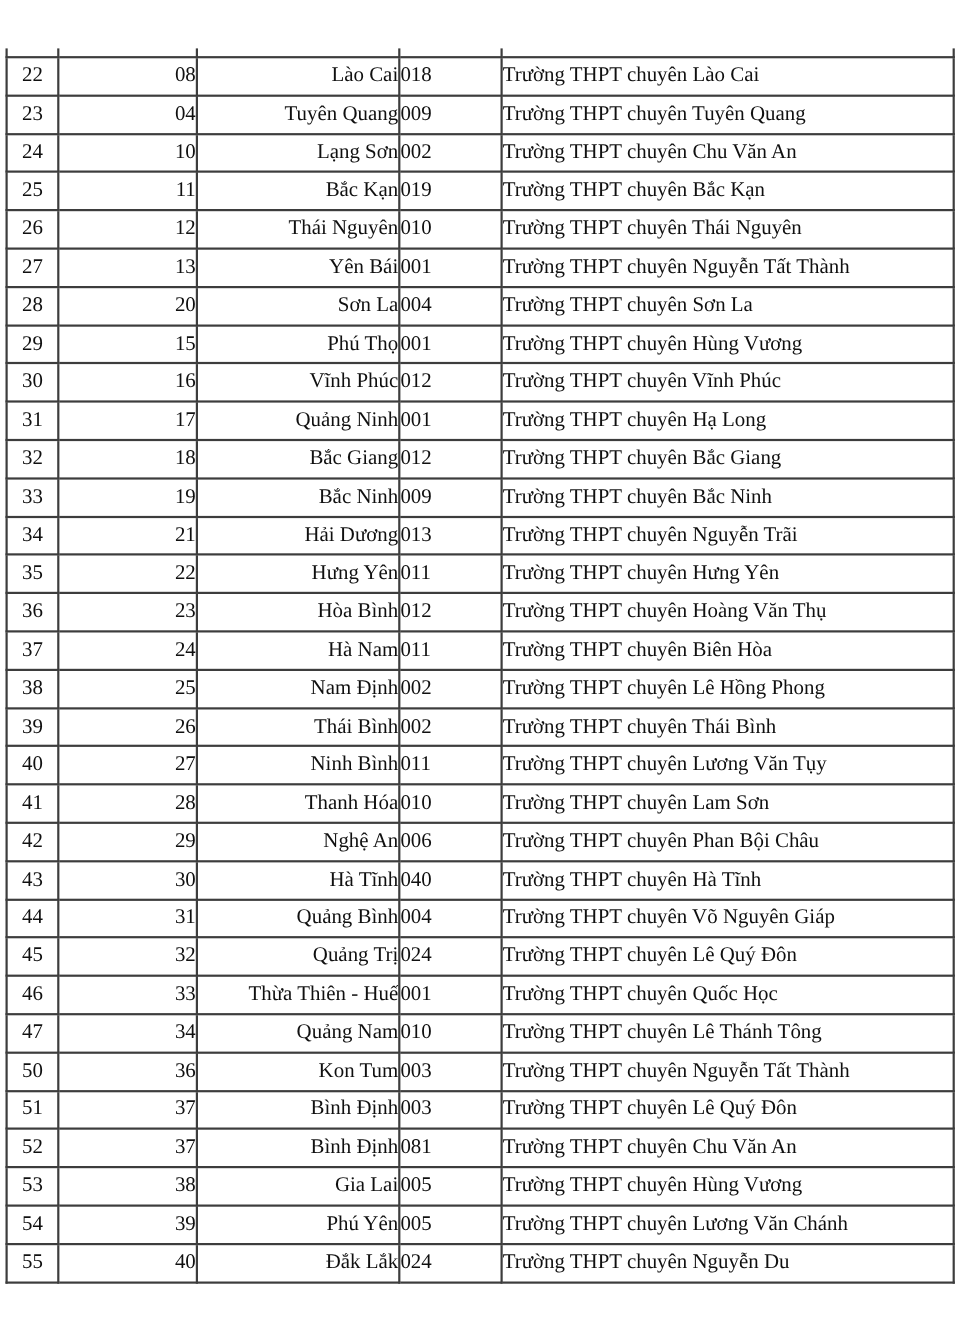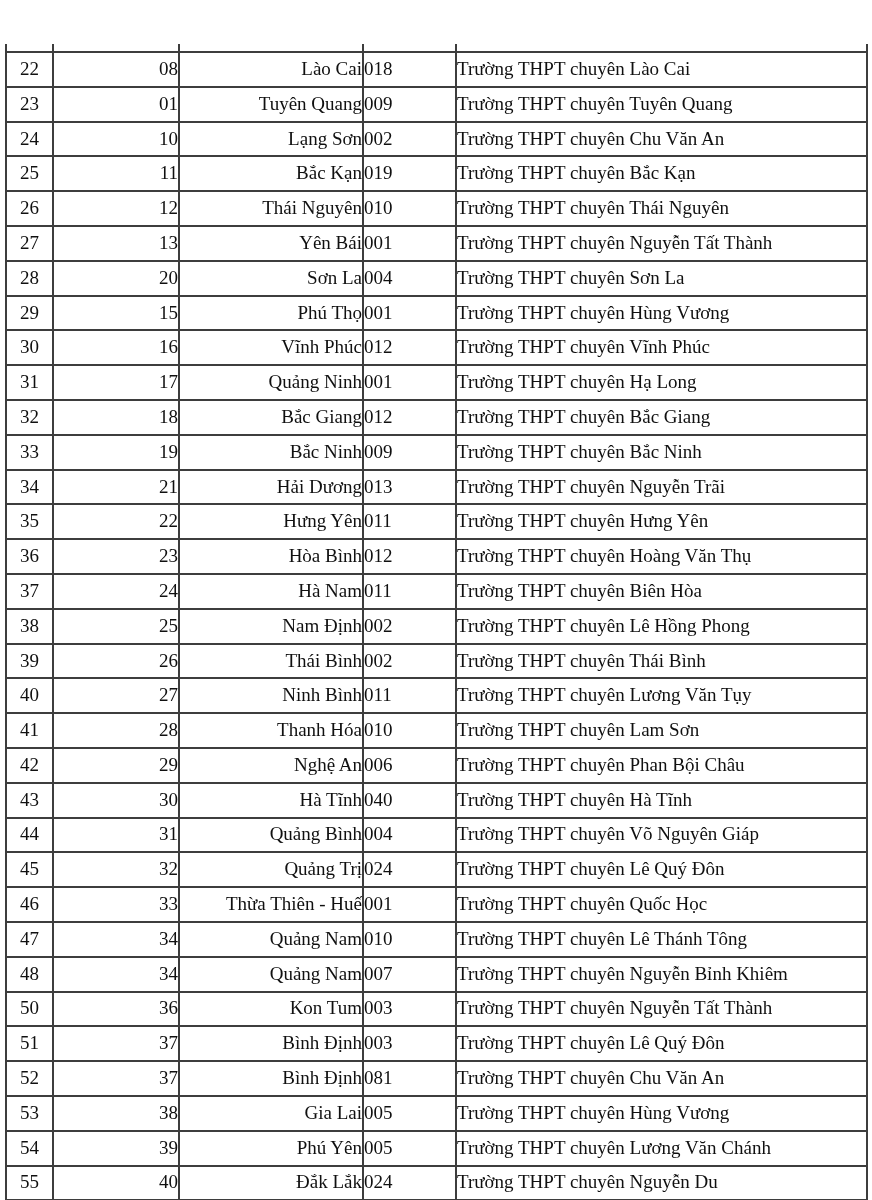--- a/index.html
+++ b/index.html
@@ -74,21 +74,21 @@
 
     <tr>
           <td class="col-stt">22</td>
           <td class="col-province-code">08</td>
           <td class="col-province-name">Lào Cai</td>
           <td class="col-school-code">018</td>
           <td class="col-school-name">Trường THPT chuyên Lào Cai</td>
         </tr>
         <tr>
           <td class="col-stt">23</td>
-          <td class="col-province-code">01</td>
+          <td class="col-province-code">04</td>
           <td class="col-province-name">Tuyên Quang</td>
           <td class="col-school-code">009</td>
           <td class="col-school-name">Trường THPT chuyên Tuyên Quang</td>
         </tr>
         <tr>
           <td class="col-stt">24</td>
           <td class="col-province-code">10</td>
           <td class="col-province-name">Lạng Sơn</td>
           <td class="col-school-code">002</td>
           <td class="col-school-name">Trường THPT chuyên Chu Văn An</td>
@@ -248,27 +248,20 @@
           <td class="col-school-name">Trường THPT chuyên Quốc Học</td>
         </tr>
         <tr>
           <td class="col-stt">47</td>
           <td class="col-province-code">34</td>
           <td class="col-province-name">Quảng Nam</td>
           <td class="col-school-code">010</td>
           <td class="col-school-name">Trường THPT chuyên Lê Thánh Tông</td>
         </tr>
         <tr>
-          <td class="col-stt">48</td>
-          <td class="col-province-code">34</td>
-          <td class="col-province-name">Quảng Nam</td>
-          <td class="col-school-code">007</td>
-          <td class="col-school-name">Trường THPT chuyên Nguyễn Bỉnh Khiêm</td>
-        </tr>
-        <tr>
           <td class="col-stt">50</td>
           <td class="col-province-code">36</td>
           <td class="col-province-name">Kon Tum</td>
           <td class="col-school-code">003</td>
           <td class="col-school-name">Trường THPT chuyên Nguyễn Tất Thành</td>
         </tr>
         <tr>
           <td class="col-stt">51</td>
           <td class="col-province-code">37</td>
           <td class="col-province-name">Bình Định</td>

